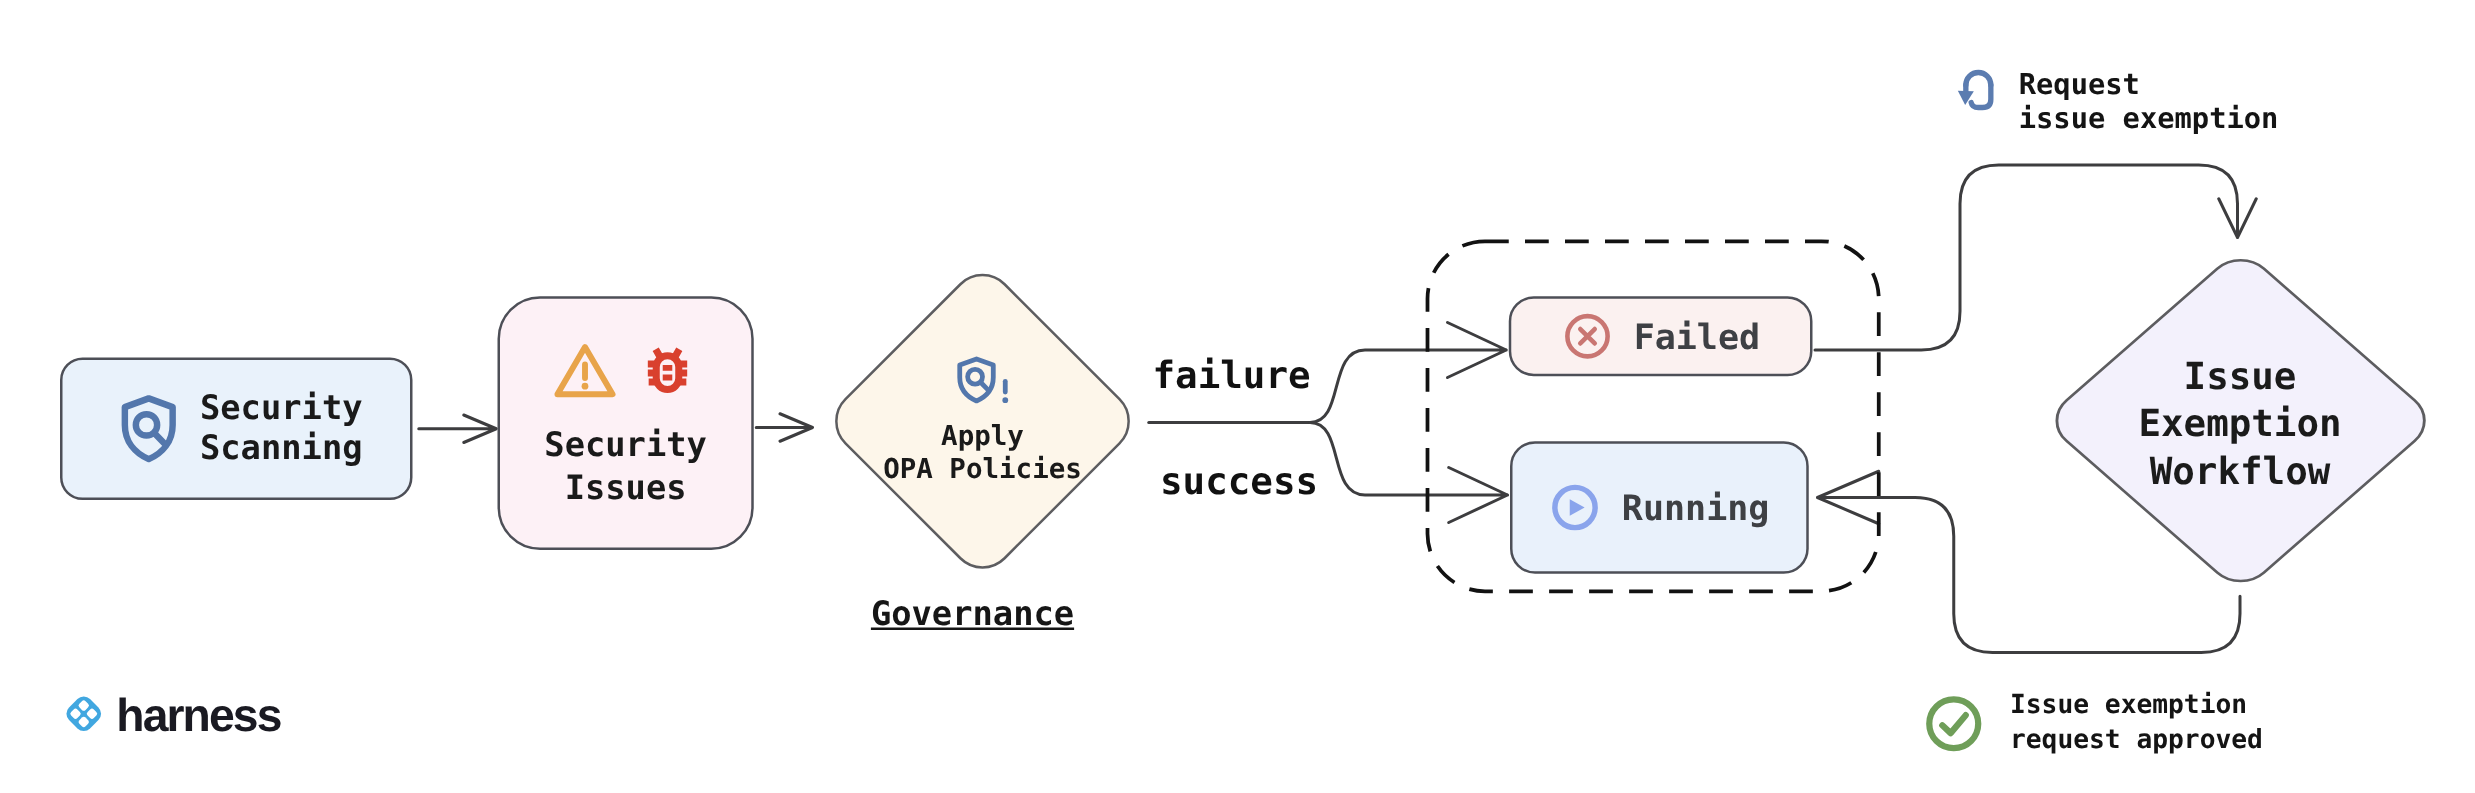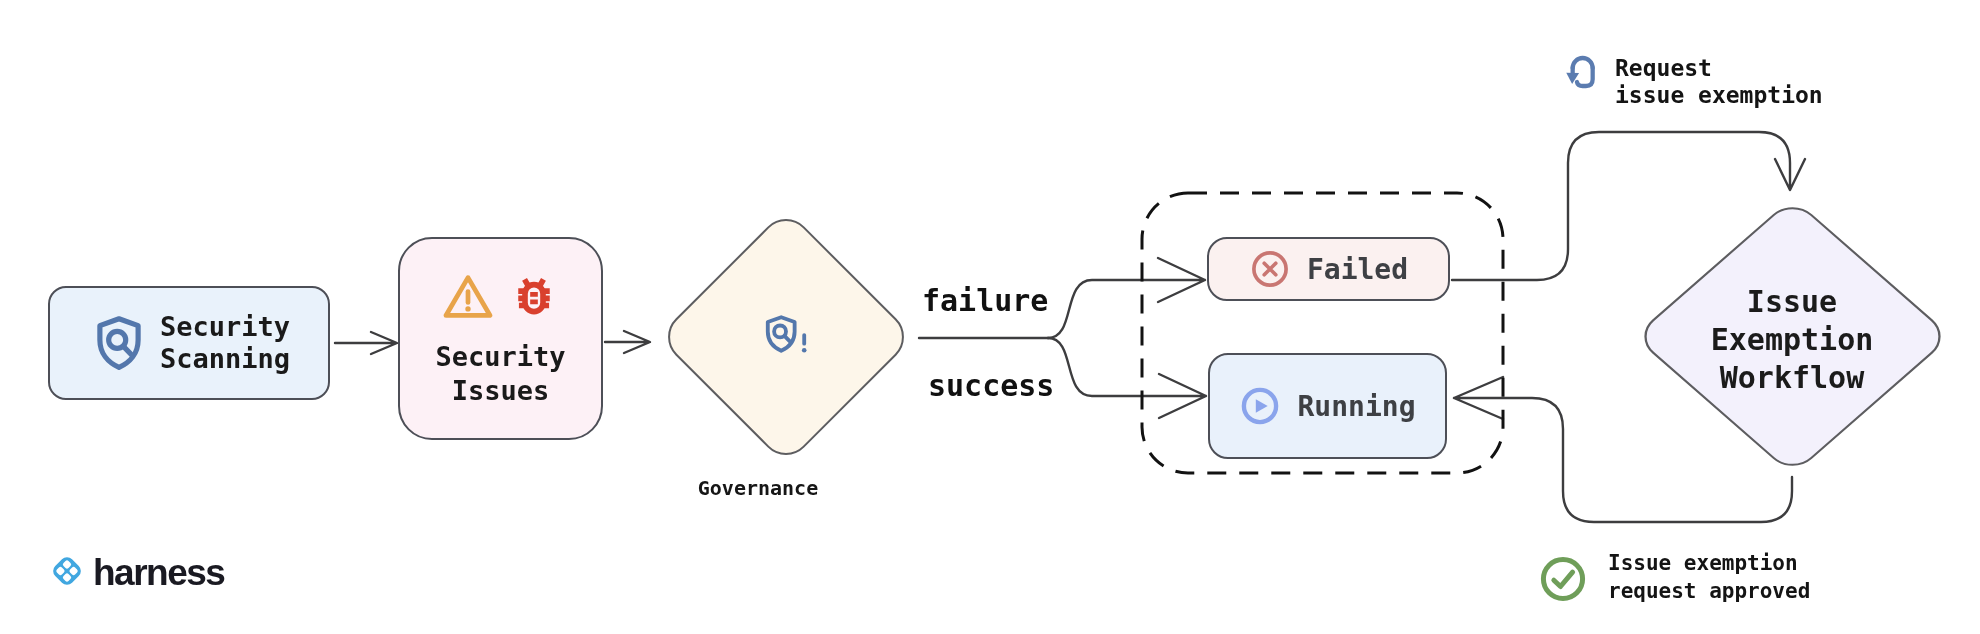--- a/index.html
+++ b/index.html
@@ -15,21 +15,21 @@
   .issues-box{left:398px;top:237px;width:205px;height:203px;background:#fdf1f6;border-radius:34px;flex-direction:column;gap:16px;}
   .issues-box .icon-row{display:flex;gap:12px;align-items:center;}
   .issues-box .lbl{font-size:27px;font-weight:bold;line-height:34px;text-align:center;}
   .diamond-shape{position:absolute;box-sizing:border-box;border:2px solid #5d5d60;}
   .opa-diamond{left:695px;top:246px;width:182px;height:182px;background:#fdf6ea;border-radius:26px;transform:rotate(45deg);}
   .opa-content{position:absolute;left:666px;top:248px;width:240px;height:176px;display:flex;flex-direction:column;align-items:center;justify-content:center;gap:8px;}
   .opa-content .lbl{font-size:22px;font-weight:bold;line-height:26px;text-align:center;}
   .exemption-diamond{left:1694px;top:238px;width:197px;height:197px;background:#f3f1fc;border-radius:24px;transform:scale(1.145,1) rotate(45deg);}
   .exemption-label{position:absolute;left:1672px;top:283px;width:240px;text-align:center;font-size:30px;font-weight:bold;line-height:38px;color:#1b1b1b;}
   .caption{position:absolute;font-weight:bold;color:#161616;text-align:center;}
-  .governance{left:638px;top:476px;width:240px;font-size:20px;}
+  .governance{left:658px;top:476px;width:240px;font-size:27px;text-decoration:underline;}
   .pipeline-status{left:1177px;top:492px;width:300px;font-size:27px;}
   .status-box{border-radius:20px;gap:16px;}
   .failed-box{left:1207px;top:237px;width:243px;height:64px;background:#fbf1f0;}
   .running-box{left:1208px;top:353px;width:239px;height:106px;background:#e9f1fb;}
   .status-box .lbl{font-size:28px;font-weight:bold;color:#3e4044;}
   .edge-label{position:absolute;font-size:30px;font-weight:bold;color:#111;}
   .failure-label{left:922px;top:283px;}
   .success-label{left:928px;top:368px;}
   .note{position:absolute;font-weight:bold;color:#141414;}
   .request-note{left:1615px;top:40px;font-size:23px;line-height:27px;margin-top:15px;}
@@ -95,20 +95,22 @@
 
   <div class="diamond-shape opa-diamond"></div>
   <div class="opa-content">
     <svg width="50" height="46" viewBox="0 0 26 24" fill="none" stroke="#5377ac" stroke-width="2" stroke-linecap="round" stroke-linejoin="round">
       <path d="M10.5 2.2 L17.5 4.7 V9.8 C17.5 14.6 14.6 17.9 10.5 19.7 C6.4 17.9 3.5 14.6 3.5 9.8 V4.7 Z"></path>
       <circle cx="9.9" cy="9.6" r="3.1"></circle>
       <path d="M12.2 11.9 L15 14.8"></path>
       <path d="M22.5 11.5 V16"></path>
       <circle cx="22.5" cy="19.4" r="1.2" fill="#5377ac" stroke="none"></circle>
     </svg>
+    <div class="lbl pre">Apply
+OPA Policies</div>
   </div>
   <div class="caption governance pre">Governance</div>
 
   <div class="edge-label failure-label">failure</div>
   <div class="edge-label success-label">success</div>
 
   <div class="node status-box failed-box">
     <svg width="42" height="42" viewBox="0 0 24 24" fill="none" stroke="#c97672" stroke-width="2.1" stroke-linecap="round">
       <circle cx="12" cy="12" r="9.2"></circle>
       <path d="M8.7 8.7 L15.3 15.3 M15.3 8.7 L8.7 15.3"></path>

